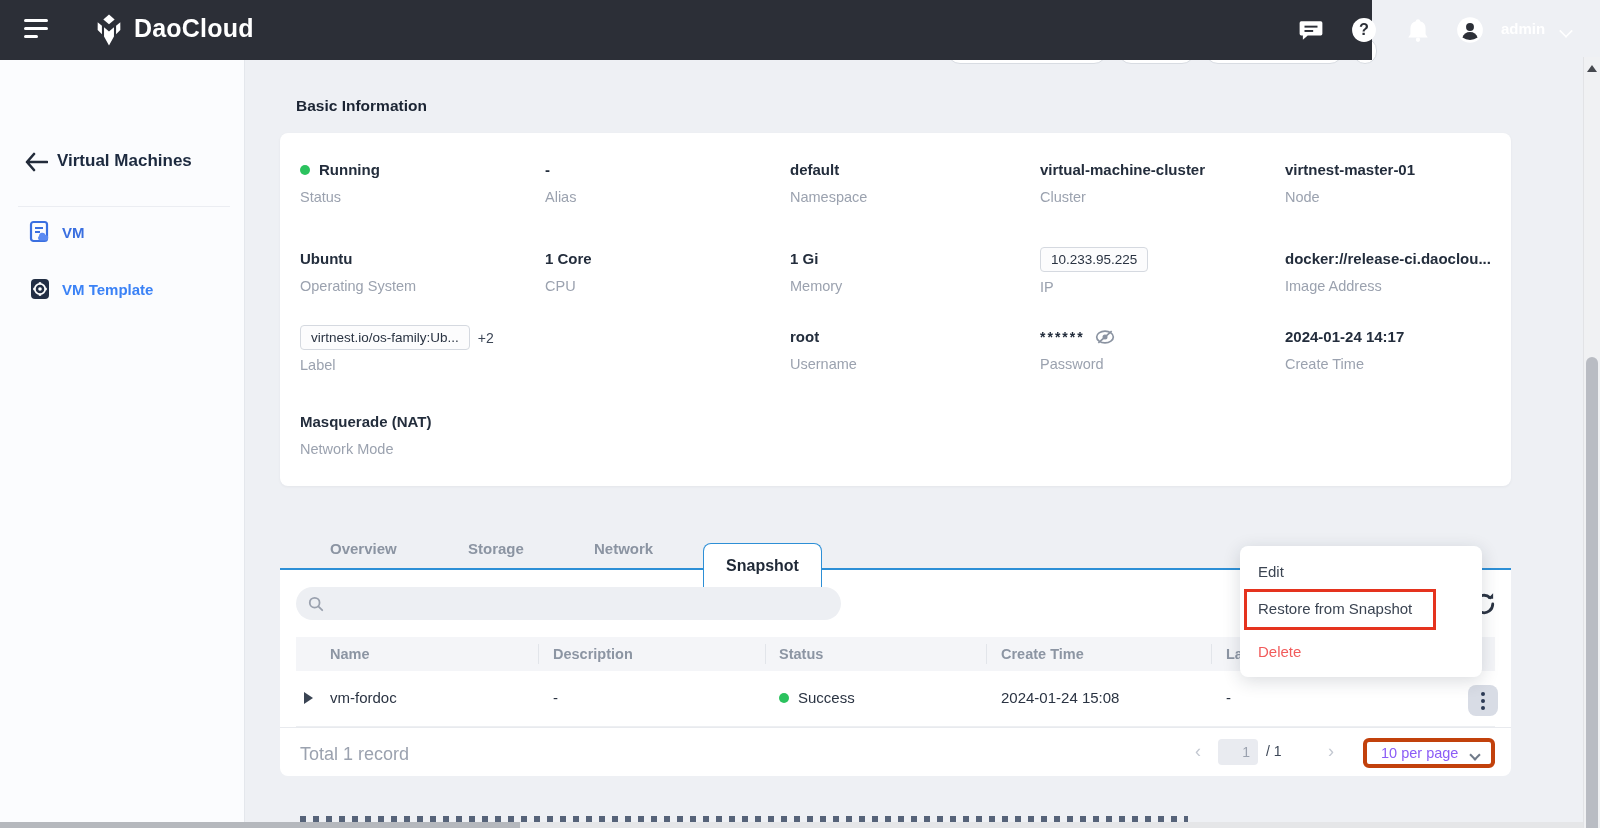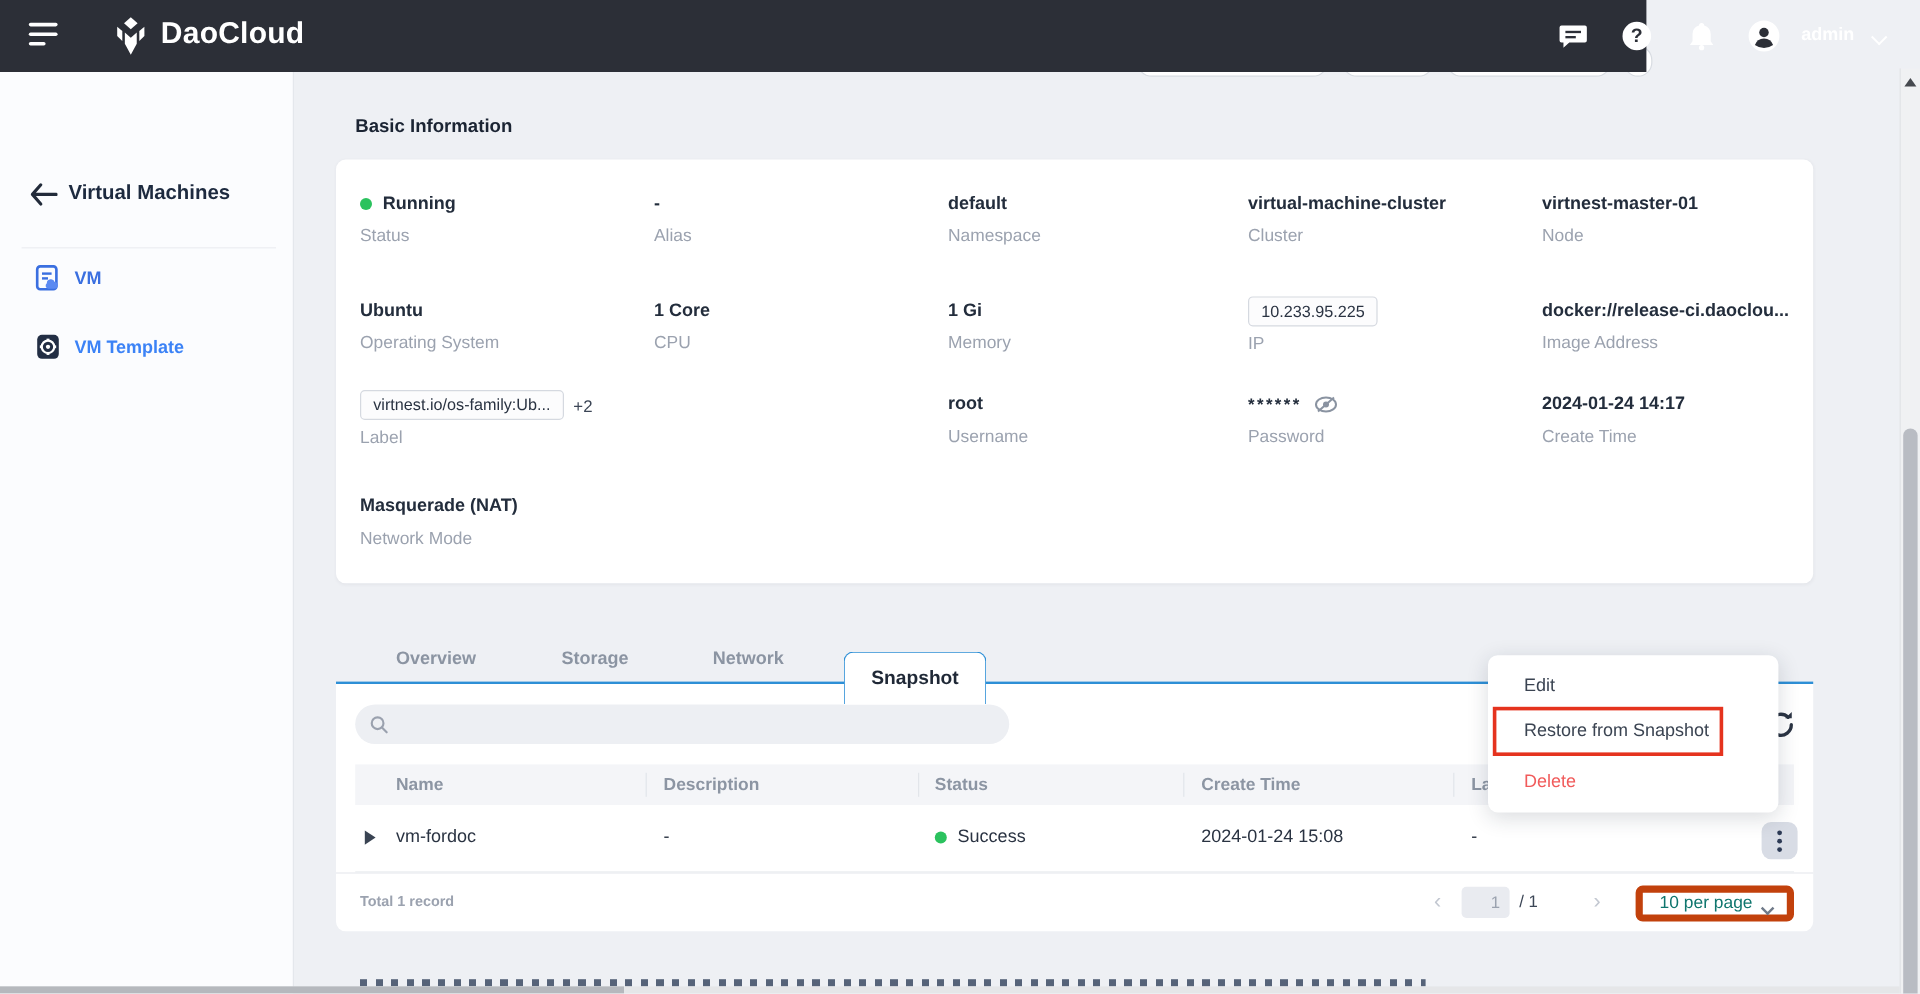--- a/index.html
+++ b/index.html
@@ -79,36 +79,36 @@
   .trow { position:absolute; left:16px; top:101px; width:1199px; height:56px; background:#fff;
     border-bottom:1px solid #edeff2; }
   .td { position:absolute; top:18px; font-size:15px; color:#2a3342; }
   .expand { position:absolute; left:8px; top:21px; width:0; height:0; border-left:9px solid #3a4453;
     border-top:6px solid transparent; border-bottom:6px solid transparent; cursor:pointer; }
   .statuscell { display:flex; align-items:center; }
   .kebab { position:absolute; left:1172px; top:14px; width:30px; height:31px; background:#d8dce5;
     border-radius:8px; display:flex; flex-direction:column; align-items:center; justify-content:center; gap:3px; cursor:pointer; }
   .kebab i { width:4px; height:4px; border-radius:50%; background:#2c3a55; }
   .pfoot { position:absolute; left:0; top:157px; width:1231px; height:49px; border-top:1px solid #e8eaee; }
-  .total { position:absolute; left:20px; top:16px; font-size:12px; color:#9ba2af;font-weight:bold; }
+  .total { position:absolute; left:20px; top:16px; font-size:18px; color:#9ba2af; }
   .pgprev { position:absolute; left:915px; top:13px; font-size:18px; color:#c3c8d1; cursor:pointer; }
   .pgbox { position:absolute; left:938px; top:11px; width:40px; height:26px; background:#e9ebf0; border-radius:4px;
     text-align:right; padding-right:8px; line-height:26px; font-size:14px; color:#9ba2af; cursor:text; }
   .pgof { position:absolute; left:986px; top:15px; font-size:14px; color:#3c4656; }
   .pgnext { position:absolute; left:1048px; top:13px; font-size:18px; color:#c3c8d1; cursor:pointer; }
-  .psize { position:absolute; left:1083px; top:10px; width:132px; height:30px; border:6px solid #c2410c;
+  .psize { position:absolute; left:1083px; top:10px; width:132px; height:30px; border:4px solid #c2410c;
     border-radius:6px; background:#fff; display:flex; align-items:center; padding-left:14px; font-size:14.5px;
-    color:#0f766e; cursor:pointer; }
+    color:#8b5cf6; cursor:pointer; }
   .psize .cv { position:absolute; right:12px; top:9px; width:8px; height:8px; border-right:2px solid #707a89;
     border-bottom:2px solid #707a89; transform:rotate(45deg); }
 
   
   .menu { position:absolute; left:1240px; top:546px; width:242px; height:131px; background:#fff; border-radius:8px;
     box-shadow:0 4px 18px rgba(25,35,55,.16); z-index:40; }
-  .mi { position:absolute; left:0; width:242px; height:36px; line-height:36px; padding-left:30px;
+  .mi { position:absolute; left:0; width:242px; height:36px; line-height:36px; padding-left:18px;
     font-size:15px; color:#3b4452; cursor:pointer; }
   .mi.edit{top:8px} .mi.restore{top:45px} .mi.delete{top:88px; color:#f15b5b;}
   .redbox { position:absolute; left:4px; top:43px; width:192px; height:41px; border:3px solid #e5331e; z-index:41; pointer-events:none; }
 
   
   .vsb { position:absolute; left:1583px; top:57px; width:17px; height:771px; background:#f0f1f3;
     border-left:1px solid #e2e3e6; z-index:45; }
   .vsb .up { position:absolute; left:3px; top:8px; width:0; height:0; border-left:5px solid transparent;
     border-right:5px solid transparent; border-bottom:7px solid #46494f; cursor:pointer; }
   .vsb .thumb { position:absolute; left:2px; top:300px; width:12px; height:505px; background:#b9bcc3; border-radius:6px; cursor:grab; }

